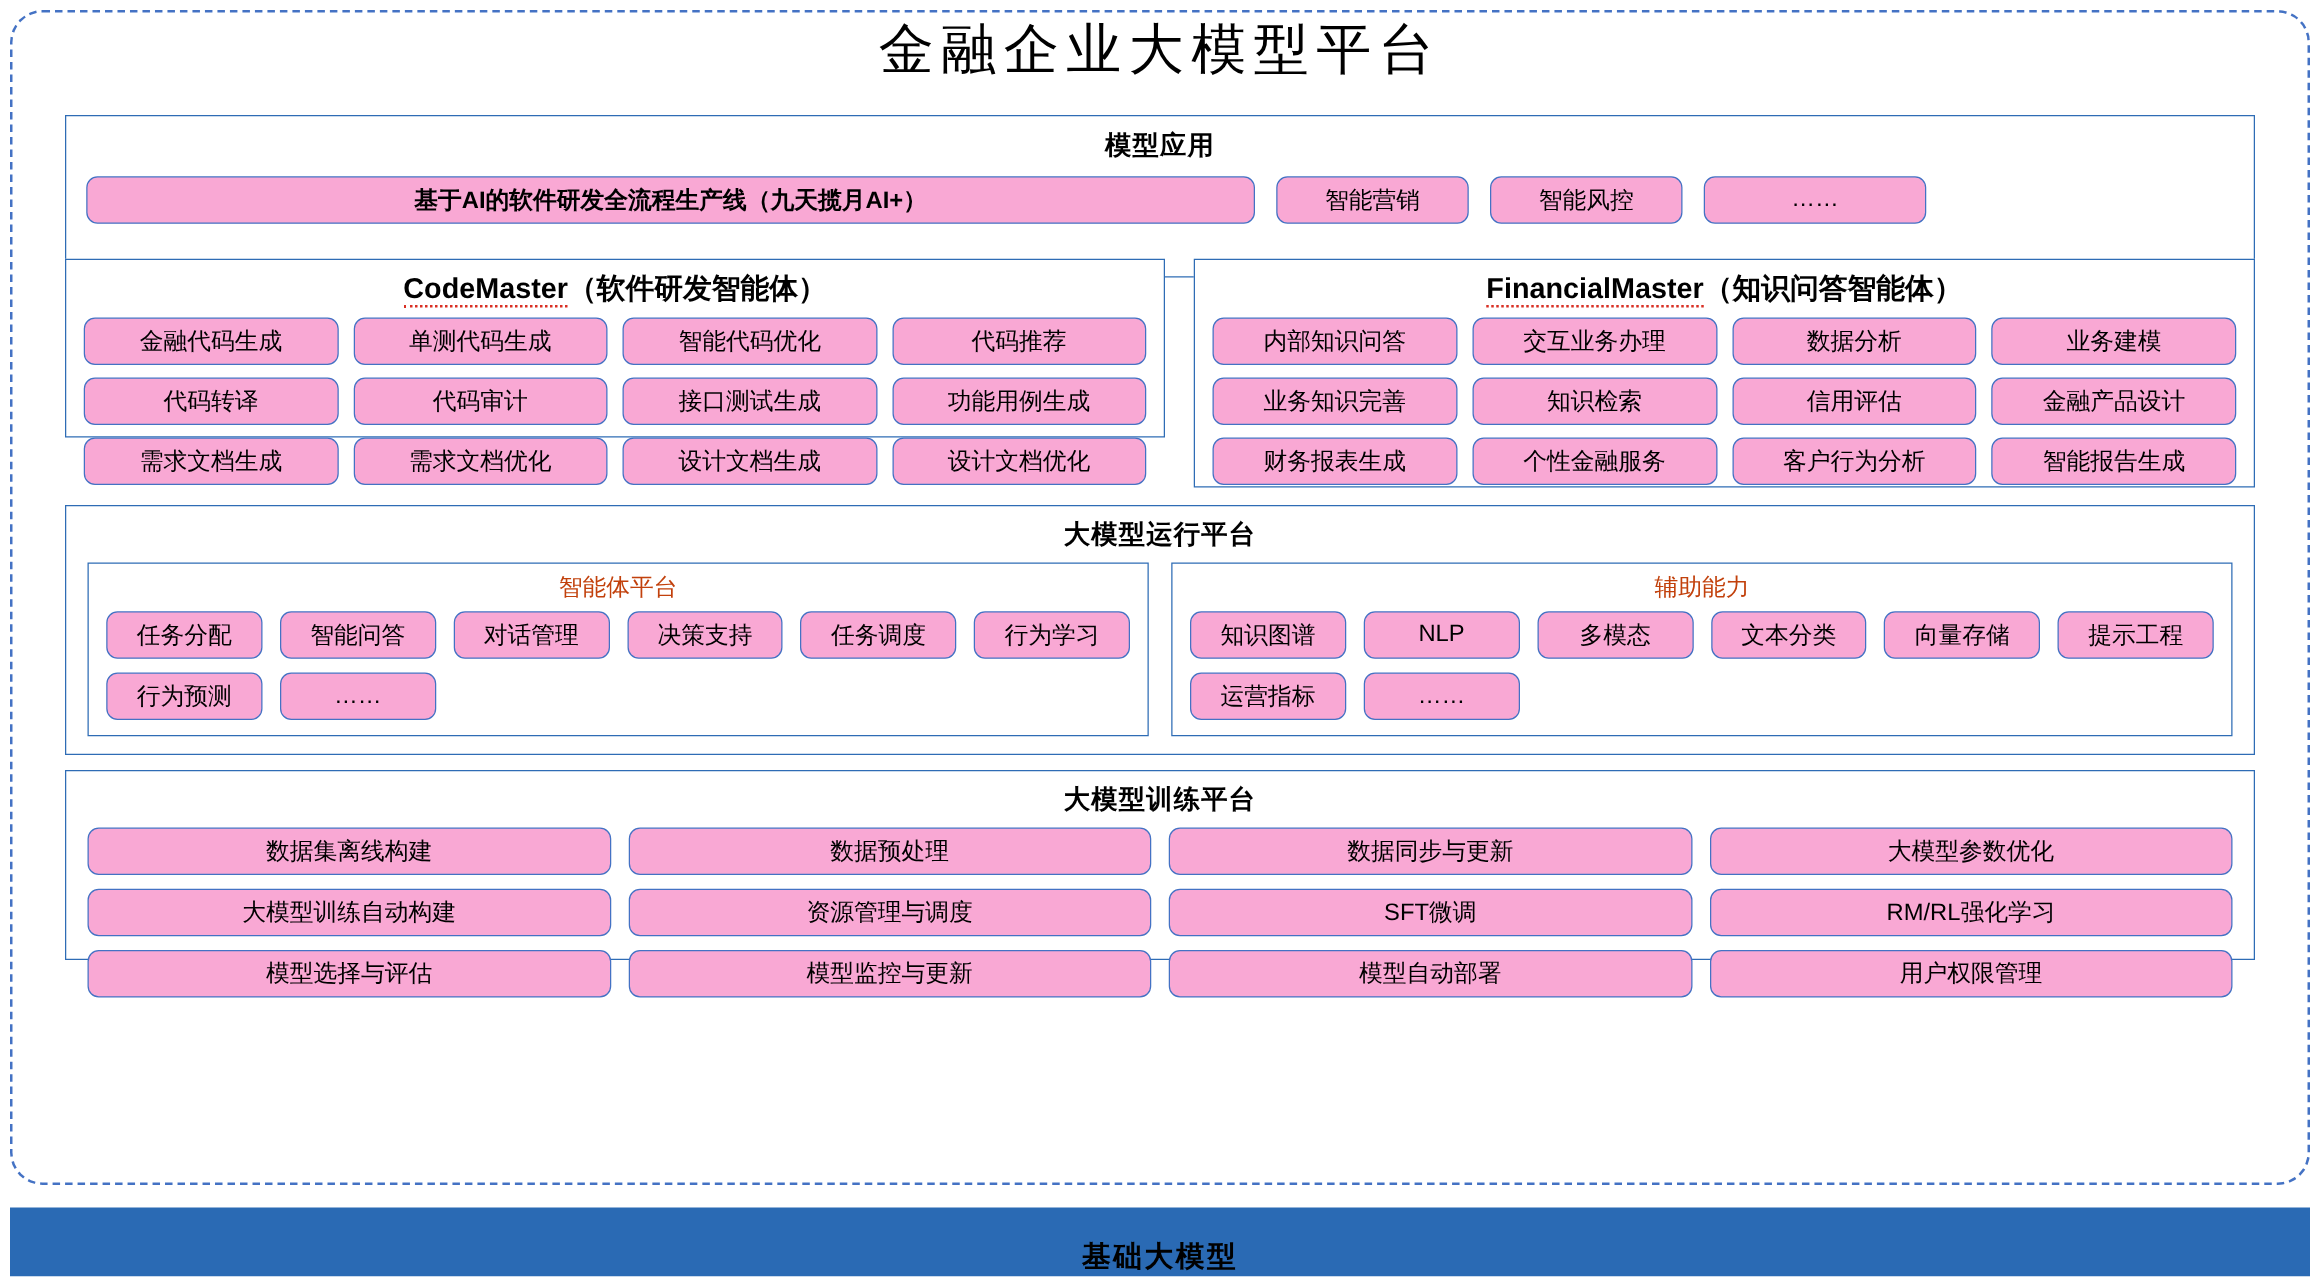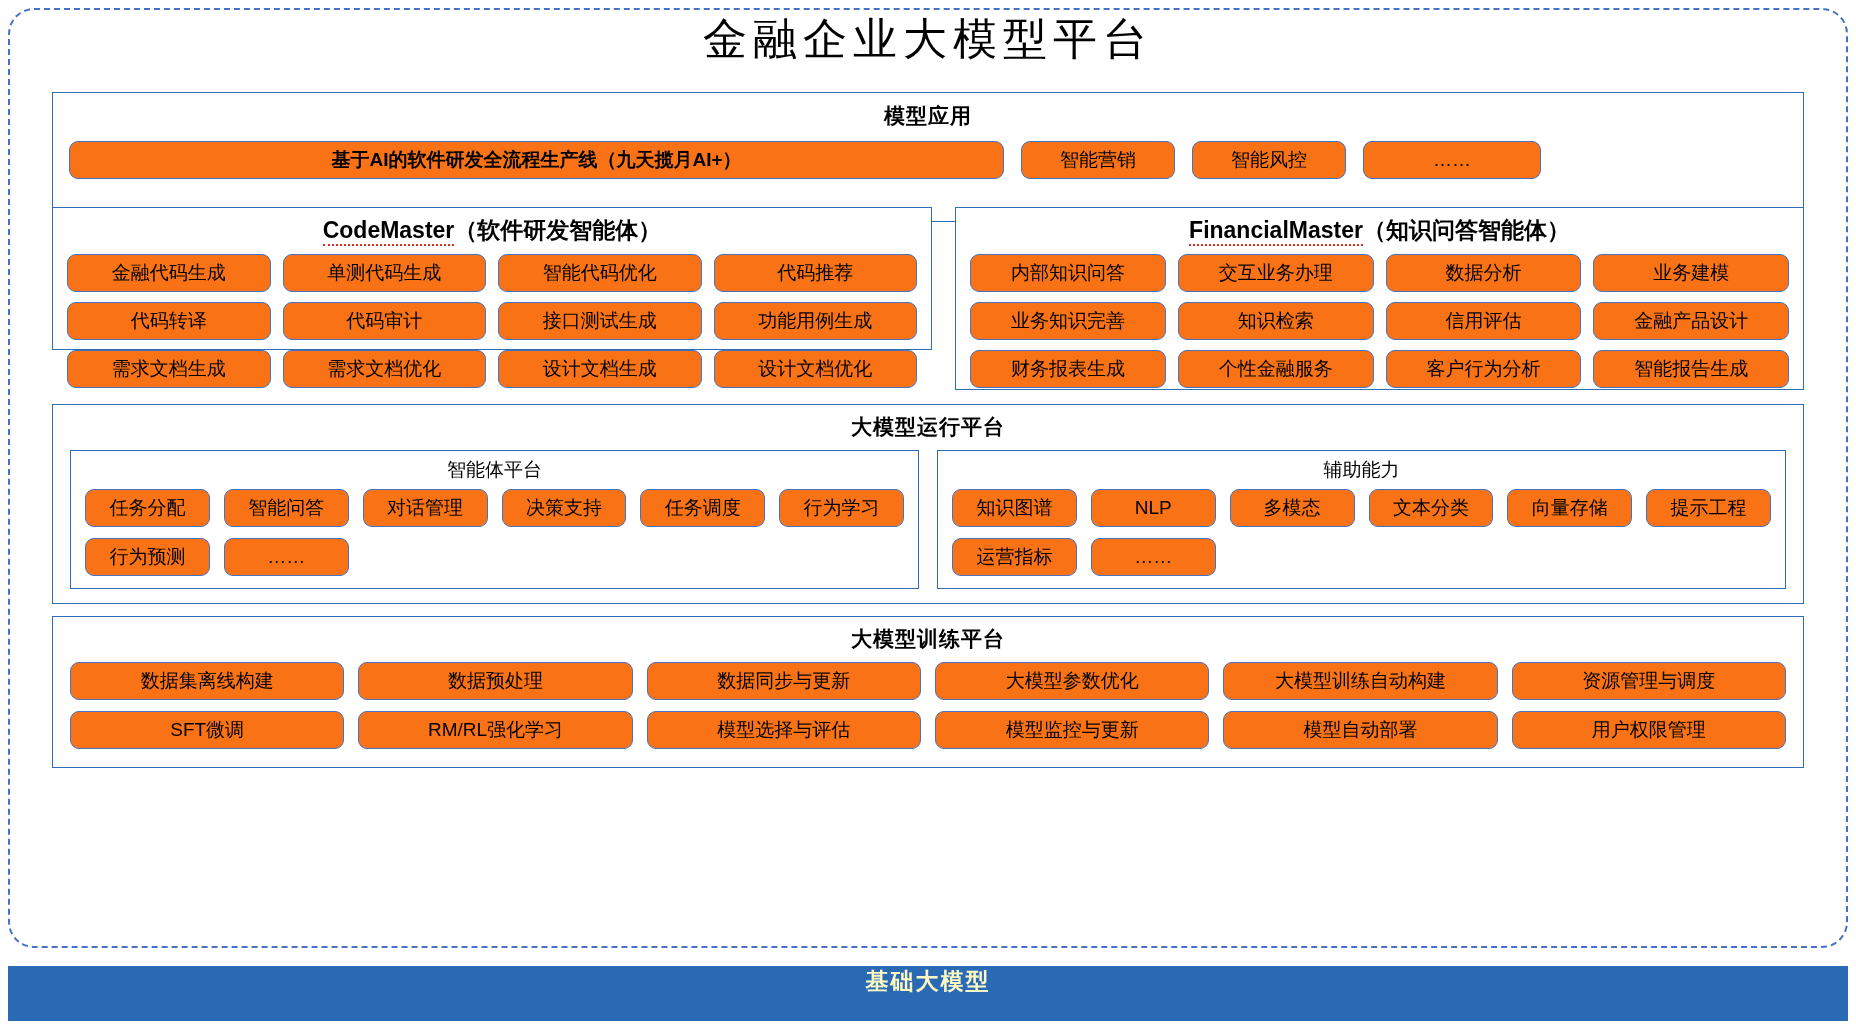--- a/index.html
+++ b/index.html
@@ -43,28 +43,28 @@
     text-align: center;
     font-size: 21px;
     font-weight: bold;
     color: #000000;
     letter-spacing: 1px;
   }
   .sub-title {
     text-align: center;
     font-size: 19px;
     font-weight: normal;
-    color: #000000;
+    color: #c2410c;
   }
 
   
   .pill {
     border: 1.3px solid #4472c4;
     border-radius: 9px;
-    background: #f97316;
+    background: #f9a8d4;
     display: flex;
     align-items: center;
     justify-content: center;
     font-size: 19px;
     color: #000000;
     height: 38px;
     white-space: nowrap;
   }
   .pill.bold { font-weight: bold; font-size: 19px; }
 
@@ -115,35 +115,35 @@
     display: grid;
     grid-template-columns: repeat(6, 1fr);
     gap: 11px 14px;
   }
 
   
   #sec-train { left: 52px; top: 616px; width: 1752px; height: 152px; }
   #sec-train .panel-title { margin-top: 8px; text-align: center; }
   .train-grid {
     display: grid;
-    grid-template-columns: repeat(6, 1fr);
+    grid-template-columns: repeat(4, 1fr);
     gap: 11px 14px;
     margin: 9px 17px 0 17px;
   }
 
   
   .bottom-bar {
     position: absolute;
     left: 8px; top: 966px;
     width: 1840px; height: 55px;
     background: #2a6ab4;
     display: flex;
-    align-items: flex-start;
+    align-items: flex-end;
     justify-content: center;
-    color: #fef9c3;
+    color: #000000;
     font-size: 23px;
     font-weight: bold;
     letter-spacing: 2px;
   }
 </style>
 </head>
 <body>
 
 <div id="root">
 

